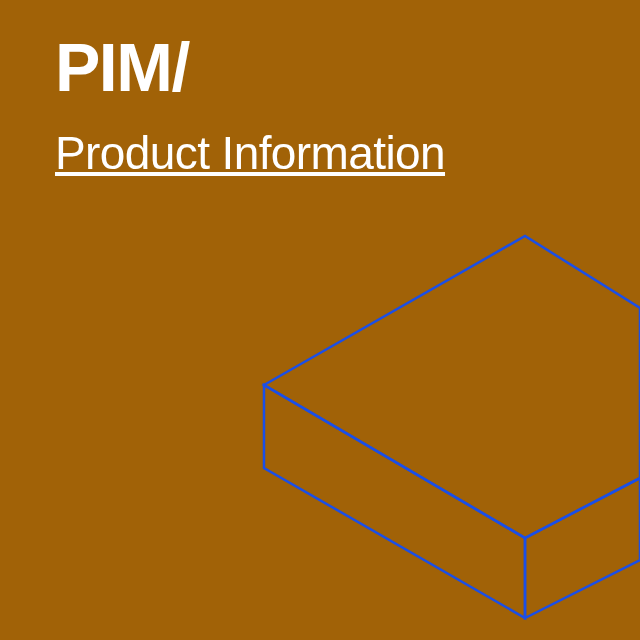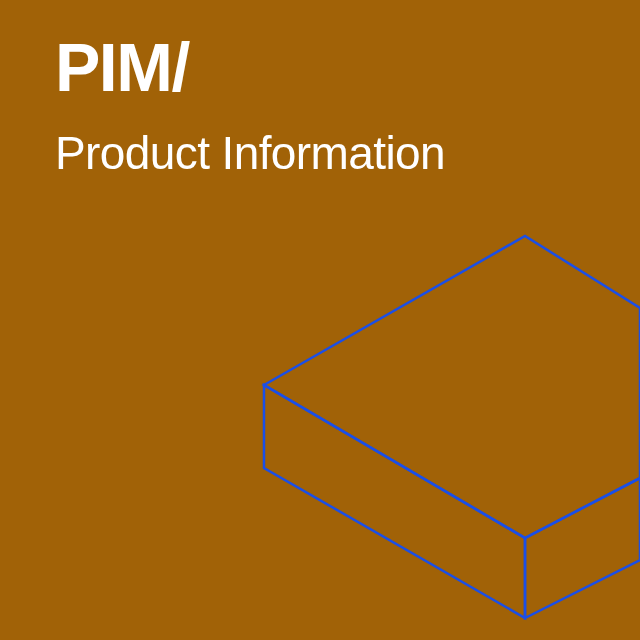--- a/index.html
+++ b/index.html
@@ -44,20 +44,21 @@
     font-size: 46px;
     font-weight: 300;
     letter-spacing: -0.6px;
     line-height: 54px;
     margin: 0;
     padding: 0;
   }
   .subtitle-line {
     display: block;
     white-space: nowrap;
+    text-decoration: underline;
   }
   .sub-1 { margin-top: 22px; }
 </style>
 </head>
 <body style="background: rgb(3, 32, 63);">
 
 <div id="canvas" style="background: #a16207; width: 640px; height: 640px;">
 
   <div class="graphic-layer">
     <svg width="640" height="640" viewBox="0 0 640 640" xmlns="http://www.w3.org/2000/svg">

